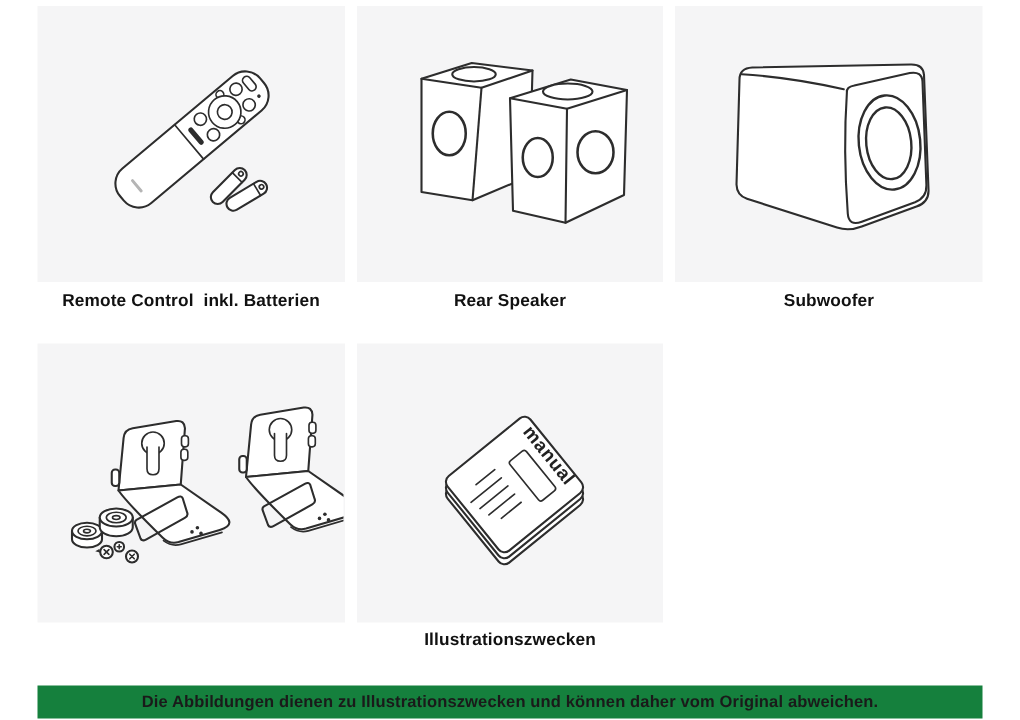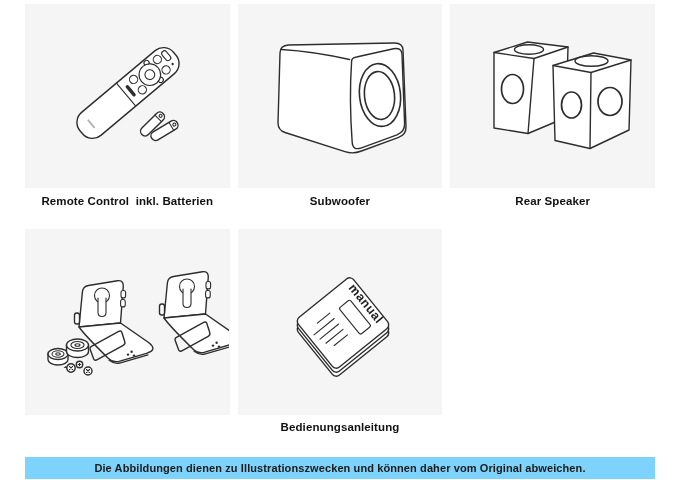--- a/index.html
+++ b/index.html
@@ -15,21 +15,21 @@
     display:flex;align-items:center;justify-content:center;
   }
   .tile.tall{height:186px}
   .caption{
     height:41px;display:flex;justify-content:center;align-items:flex-start;
     padding-top:7px;box-sizing:border-box;
     font-size:11.5px;font-weight:700;color:#111;letter-spacing:.1px;white-space:pre;
   }
   .caption.r2{height:42px;padding-top:6px}
   .footer{
-    margin:0 25px;height:22px;background:#7dd3fc;
+    margin:0 25px;height:22px;background:#15803d;
     display:flex;align-items:center;justify-content:center;
     font-size:11px;font-weight:700;color:#1a1a1a;letter-spacing:.1px;white-space:pre;
   }
   svg{display:block}
   .art{fill:#ffffff;stroke:#2d2d2d;stroke-width:1.4;stroke-linejoin:round;stroke-linecap:round}
   .thin{stroke-width:1.1}
   .no-fill{fill:none}
   .sw{stroke-width:1.6}
   .sp{stroke-width:1.7}
   .fill-dark{fill:#2d2d2d;stroke:none}
@@ -71,52 +71,52 @@
           </g>
         </svg>
       </div>
       <div class="caption">Remote Control  inkl. Batterien</div>
     </div>
 
     <div class="cell">
       <div class="tile">
         <svg viewBox="0 0 204 184" width="204" height="184">
           <g>
-            <path class="art" d="M 42,49 Q 42,41.5 50.5,41 L 156,39 Q 164.5,38.7 165,46 L 168,122.5 Q 168.4,130.7 160,133.7 L 123.5,147 Q 115,150.3 107,147.7 L 47,128.5 Q 40.2,126.3 40,119 Z"></path>
-            <path class="art" d="M 113.6,57.5 Q 113.2,54 118.5,53 L 155.5,44.7 Q 163.7,43.3 164,50.5 L 166.6,119.5 Q 166.9,127.7 159,130.8 L 123.5,143.8 Q 114.8,146.9 114.2,138.5 Q 111,96 113.6,57.5 Z"></path>
-            <path class="art no-fill" d="M 43.5,45.5 Q 76,47.5 111.5,55.5"></path>
-            <ellipse class="art sw" cx="142" cy="91" rx="20.5" ry="31.5" transform="rotate(-6 142 91)"></ellipse>
-            <ellipse class="art sw" cx="141.5" cy="91.5" rx="15" ry="24" transform="rotate(-6 141.5 91.5)"></ellipse>
-          </g>
-        </svg>
-      </div>
-      <div class="caption">Subwoofer</div>
-    </div>
-
-    <div class="cell">
-      <div class="tile">
-        <svg viewBox="0 0 204 184" width="204" height="184">
-          <g>
             <path class="art" d="M 43,48.5 L 76.5,38 L 117,43 L 115,113.5 L 77,129.5 L 43,124 Z"></path>
             <path class="art no-fill" d="M 43,48.5 L 83,54.5 L 117,43"></path>
             <path class="art no-fill" d="M 83,54.5 L 77,129.5"></path>
             <ellipse class="art" cx="78" cy="45.5" rx="14.5" ry="4.8"></ellipse>
             <ellipse class="art sp" cx="61.5" cy="85" rx="11" ry="14.5"></ellipse>
           </g>
           <g>
             <path class="art" d="M 102,61.5 L 142.5,49 L 180,56 L 178,126 L 139,144.5 L 104,136.5 Z"></path>
             <path class="art no-fill" d="M 102,61.5 L 140,68.5 L 180,56"></path>
             <path class="art no-fill" d="M 140,68.5 L 139,144.5"></path>
             <ellipse class="art" cx="140.5" cy="57" rx="16.5" ry="5.3"></ellipse>
             <ellipse class="art sp" cx="120.5" cy="101" rx="10" ry="13"></ellipse>
             <ellipse class="art sp" cx="159" cy="97.5" rx="12" ry="14"></ellipse>
           </g>
         </svg>
       </div>
       <div class="caption">Rear Speaker</div>
+    </div>
+
+    <div class="cell">
+      <div class="tile">
+        <svg viewBox="0 0 204 184" width="204" height="184">
+          <g>
+            <path class="art" d="M 42,49 Q 42,41.5 50.5,41 L 156,39 Q 164.5,38.7 165,46 L 168,122.5 Q 168.4,130.7 160,133.7 L 123.5,147 Q 115,150.3 107,147.7 L 47,128.5 Q 40.2,126.3 40,119 Z"></path>
+            <path class="art" d="M 113.6,57.5 Q 113.2,54 118.5,53 L 155.5,44.7 Q 163.7,43.3 164,50.5 L 166.6,119.5 Q 166.9,127.7 159,130.8 L 123.5,143.8 Q 114.8,146.9 114.2,138.5 Q 111,96 113.6,57.5 Z"></path>
+            <path class="art no-fill" d="M 43.5,45.5 Q 76,47.5 111.5,55.5"></path>
+            <ellipse class="art sw" cx="142" cy="91" rx="20.5" ry="31.5" transform="rotate(-6 142 91)"></ellipse>
+            <ellipse class="art sw" cx="141.5" cy="91.5" rx="15" ry="24" transform="rotate(-6 141.5 91.5)"></ellipse>
+          </g>
+        </svg>
+      </div>
+      <div class="caption">Subwoofer</div>
     </div>
   </div>
 
   <div class="grid">
 
     <div class="cell">
       <div class="tile tall">
         <svg viewBox="0 0 204 186" width="204" height="186">
           <defs>
             <g id="bracket">
@@ -177,21 +177,21 @@
             </g>
             <g transform="translate(105,94) rotate(-39)">
               <rect class="art" x="-35.5" y="-32" width="71" height="64" rx="5"></rect>
               <text transform="translate(26,-24) rotate(90)" font-size="12.5" font-weight="bold" letter-spacing="0.5" fill="#222222">manual</text>
               <rect class="art no-fill thin" x="6" y="-14" width="14" height="34" rx="2"></rect>
               <path class="art no-fill thin" d="M -20,-16 L -4,-16 M -30,-9 L -4,-9 M -28,-2 L -4,-2 M -26,5 L -4,5 M -21,12 L -4,12"></path>
             </g>
           </g>
         </svg>
       </div>
-      <div class="caption r2">Bedienungsanleitung</div>
+      <div class="caption r2">Illustrationszwecken</div>
     </div>
 
     <div class="cell"></div>
   </div>
 </div>
 
 <div class="footer">
   <span>Die Abbildungen dienen zu Illustrationszwecken und können daher vom Original abweichen.</span>
 </div>
 

